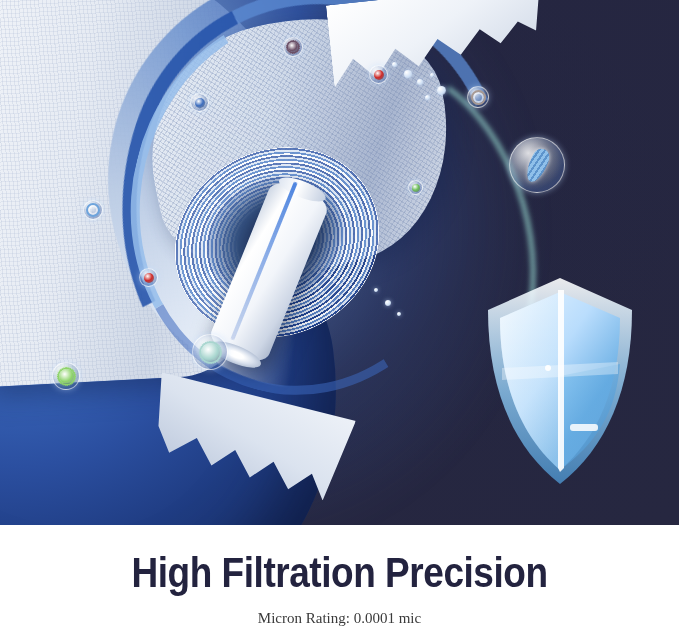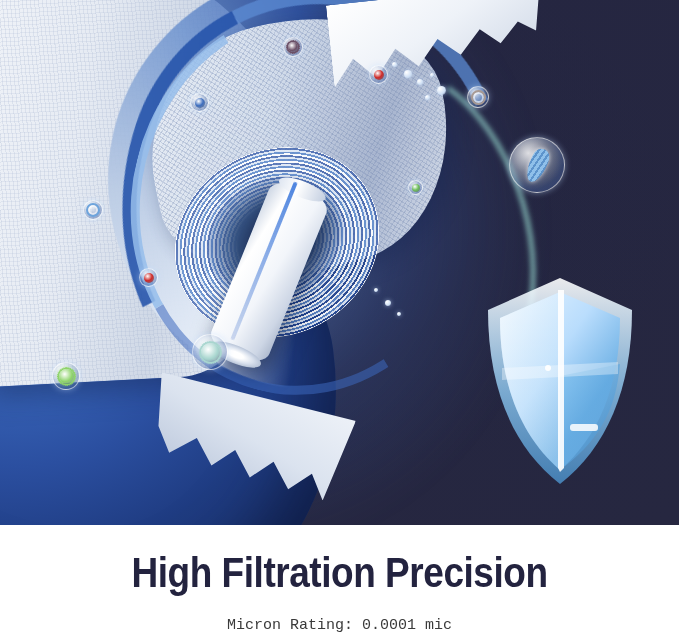--- a/index.html
+++ b/index.html
@@ -314,24 +314,24 @@
     text-align: center;
     font-family: "Liberation Sans Narrow", "Liberation Sans", sans-serif;
     font-weight: bold;
     font-size: 42px;
     line-height: 44px;
     letter-spacing: -0.5px;
     color: #23233f;
     transform: scaleX(0.88);
   }
   .caption-sub {
-    margin: 8px;
+    margin: 0;
     padding-top: 14px;
     text-align: center;
-    font-family: Liberation Mono, monospace;
+    font-family: Liberation Serif, serif;
     font-size: 15px;
     line-height: 18px;
     color: #3a3a3a;
   }
 </style>
 </head>
 <body>
 
 <div class="page">
 

